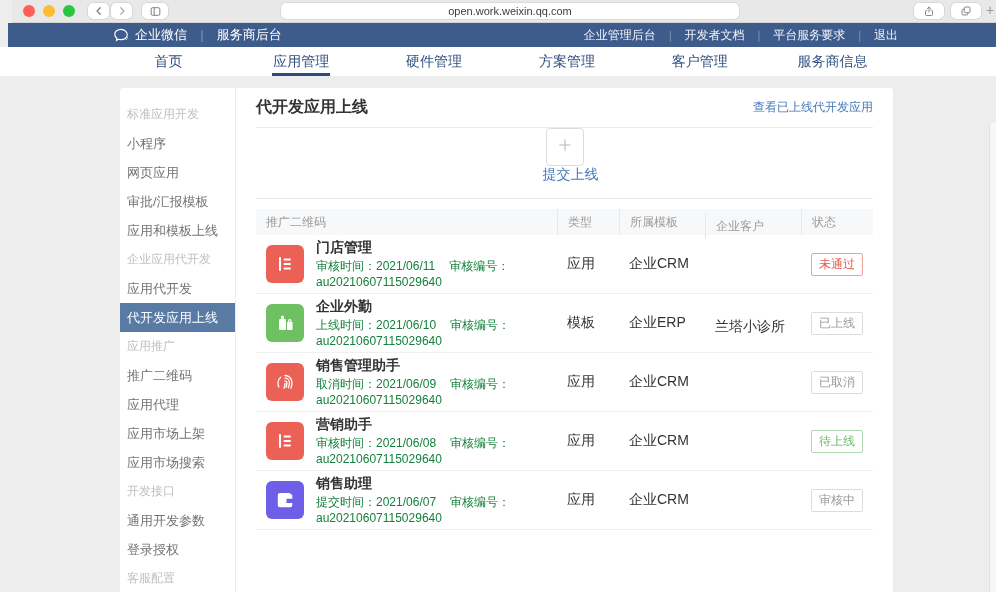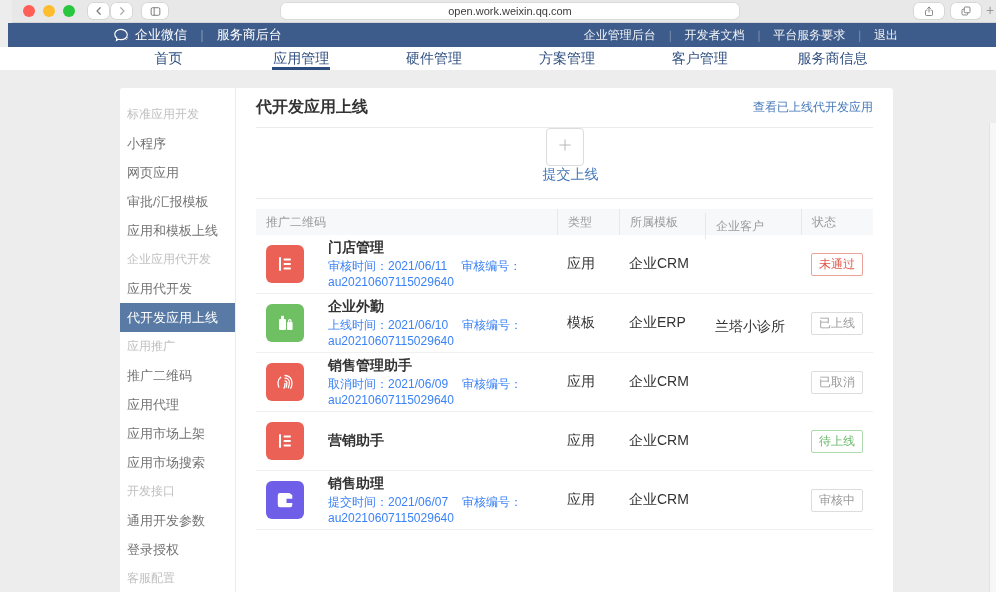--- a/index.html
+++ b/index.html
@@ -30,21 +30,21 @@
     align-items:center;color:#fff;}
   .brand{margin-left:105px;display:flex;align-items:center;gap:6px;font-size:13px;cursor:pointer;}
   .brand .logo{display:flex;align-items:center;}
   .brand-sep{color:rgba(255,255,255,0.45);font-size:12px;margin:0 3px;}
   .topnav-links{margin-left:auto;margin-right:98px;display:flex;align-items:center;gap:9px;
     font-size:12px;color:rgba(255,255,255,0.93);}
   .nav-sep{color:rgba(255,255,255,0.4);font-size:11px;}
   .nav-link{cursor:pointer;}
 
   
-  .tabbar{position:absolute;top:47px;left:0;right:0;height:23px;background:#fff;}
+  .tabbar{position:absolute;top:47px;left:0;right:0;height:29px;background:#fff;}
   .tabs{position:absolute;left:102px;width:797px;height:100%;display:flex;}
   .tab{flex:1;display:flex;align-items:center;justify-content:center;font-size:14px;color:#2f4f80;
     position:relative;cursor:pointer;}
   .tab-underline{position:absolute;bottom:0;left:50%;transform:translateX(-50%);width:58px;height:3px;
     background:#2b4c7d;}
 
   
   .page{position:absolute;top:76px;left:0;right:0;bottom:0;background:#ededed;}
   .scrollbar{position:absolute;right:0;top:47px;bottom:0;width:7px;background:#f7f7f7;
     border-left:1px solid #e3e3e3;}
@@ -70,27 +70,27 @@
 
   
   .table{margin-top:10px;}
   .thead{display:flex;align-items:center;background:#f7f8fa;height:26px;font-size:12px;color:#9b9b9b;}
   .th{padding-left:10px;height:100%;line-height:26px;}
   .th + .th{border-left:1px solid #e8e8e8;}
   .col-0{flex:1;}.col-1{width:62px;flex-shrink:0;}.col-2{width:86px;flex-shrink:0;}
   .col-3{width:96px;flex-shrink:0;margin-top:8px;}.col-4{width:72px;flex-shrink:0;}
   .tr{display:flex;align-items:center;height:59px;border-bottom:1px solid #f0f0f0;cursor:pointer;}
   .td{padding-left:10px;font-size:14px;color:#333;}
-  .td-info{display:flex;align-items:center;gap:12px;}
+  .td-info{display:flex;align-items:center;}
   .app-icon{width:38px;height:38px;border-radius:6px;display:flex;align-items:center;
     justify-content:center;flex-shrink:0;}
   .app-icon svg{width:24px;height:24px;display:block;}
   .info-text{margin-left:12px;}
   .row-name{font-size:14px;color:#333;font-weight:600;}
-  .row-meta{margin-top:1px;font-size:12px;color:#3b82f6;}
+  .row-meta{margin-top:1px;font-size:12px;color:#15803d;}
   .row-meta .m2{margin-left:14px;}
   .badge{display:inline-block;font-size:12px;padding:2px 7px;border:1px solid;border-radius:2px;
     background:#fff;white-space:nowrap;}
   .badge.red{color:#e2574b;border-color:#eba29a;}
   .badge.gray{color:#9a9a9a;border-color:#dcdcdc;}
   .badge.green{color:#6bba6b;border-color:#aed9ae;}
 </style>
 </head>
 <body>
 
@@ -301,20 +301,21 @@
             </div>
             <div class="tr">
               <div class="td td-info col-0">
                 <div class="app-icon" style="background: rgb(236, 97, 86);">
                   <svg viewBox="0 0 24 24" fill="none" stroke="#fff" stroke-width="2" stroke-linecap="round">
                     <path d="M7 6v12M11.5 7.5H17M11.5 12H17M11.5 16.5H17"></path>
                   </svg>
                 </div>
                 <div class="info-text">
                   <div class="row-name">营销助手</div>
+                  <div class="row-meta"><span class="m1">审核时间：2021/06/08</span><span class="m2">审核编号：au20210607115029640</span></div>
                 </div>
               </div>
               <div class="td col-1">应用</div>
               <div class="td col-2">企业CRM</div>
               <div class="td col-3"></div>
               <div class="td col-4"><span class="badge green">待上线</span></div>
             </div>
             <div class="tr">
               <div class="td td-info col-0">
                 <div class="app-icon" style="background: rgb(111, 95, 232);">

